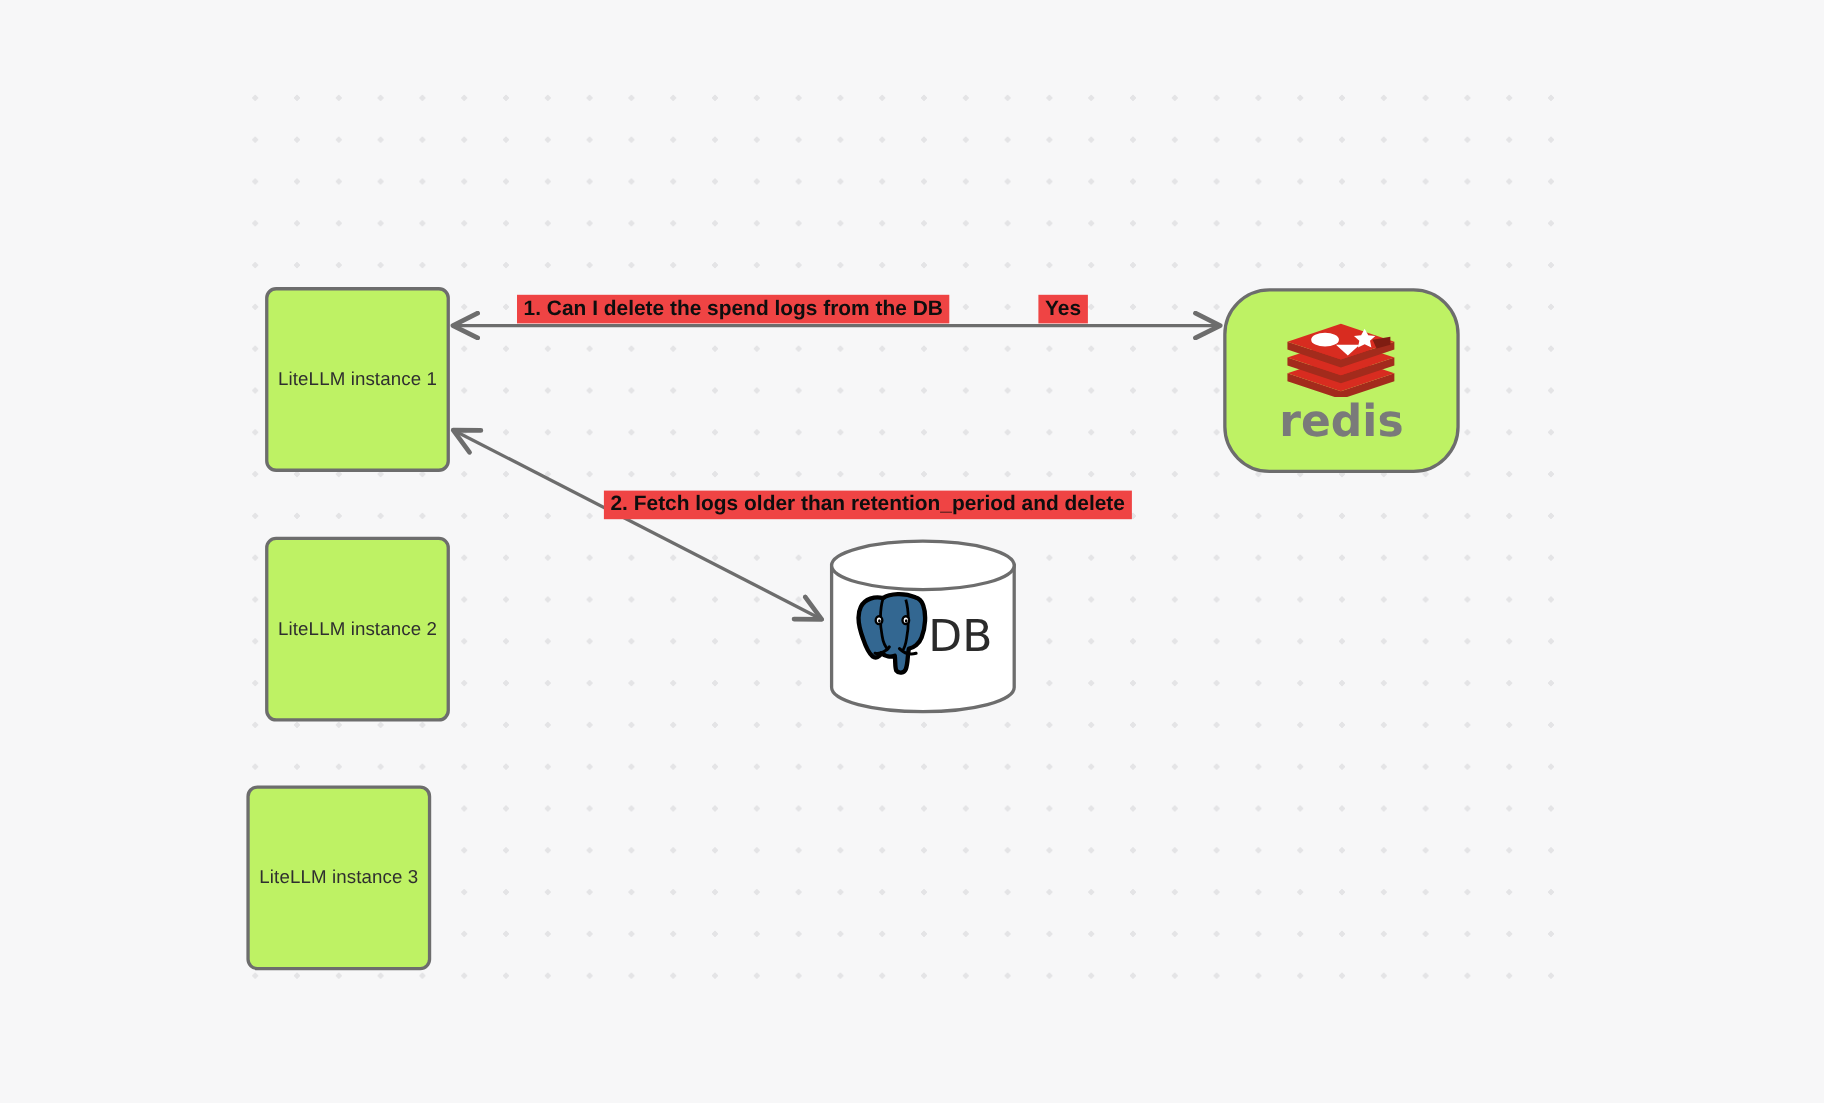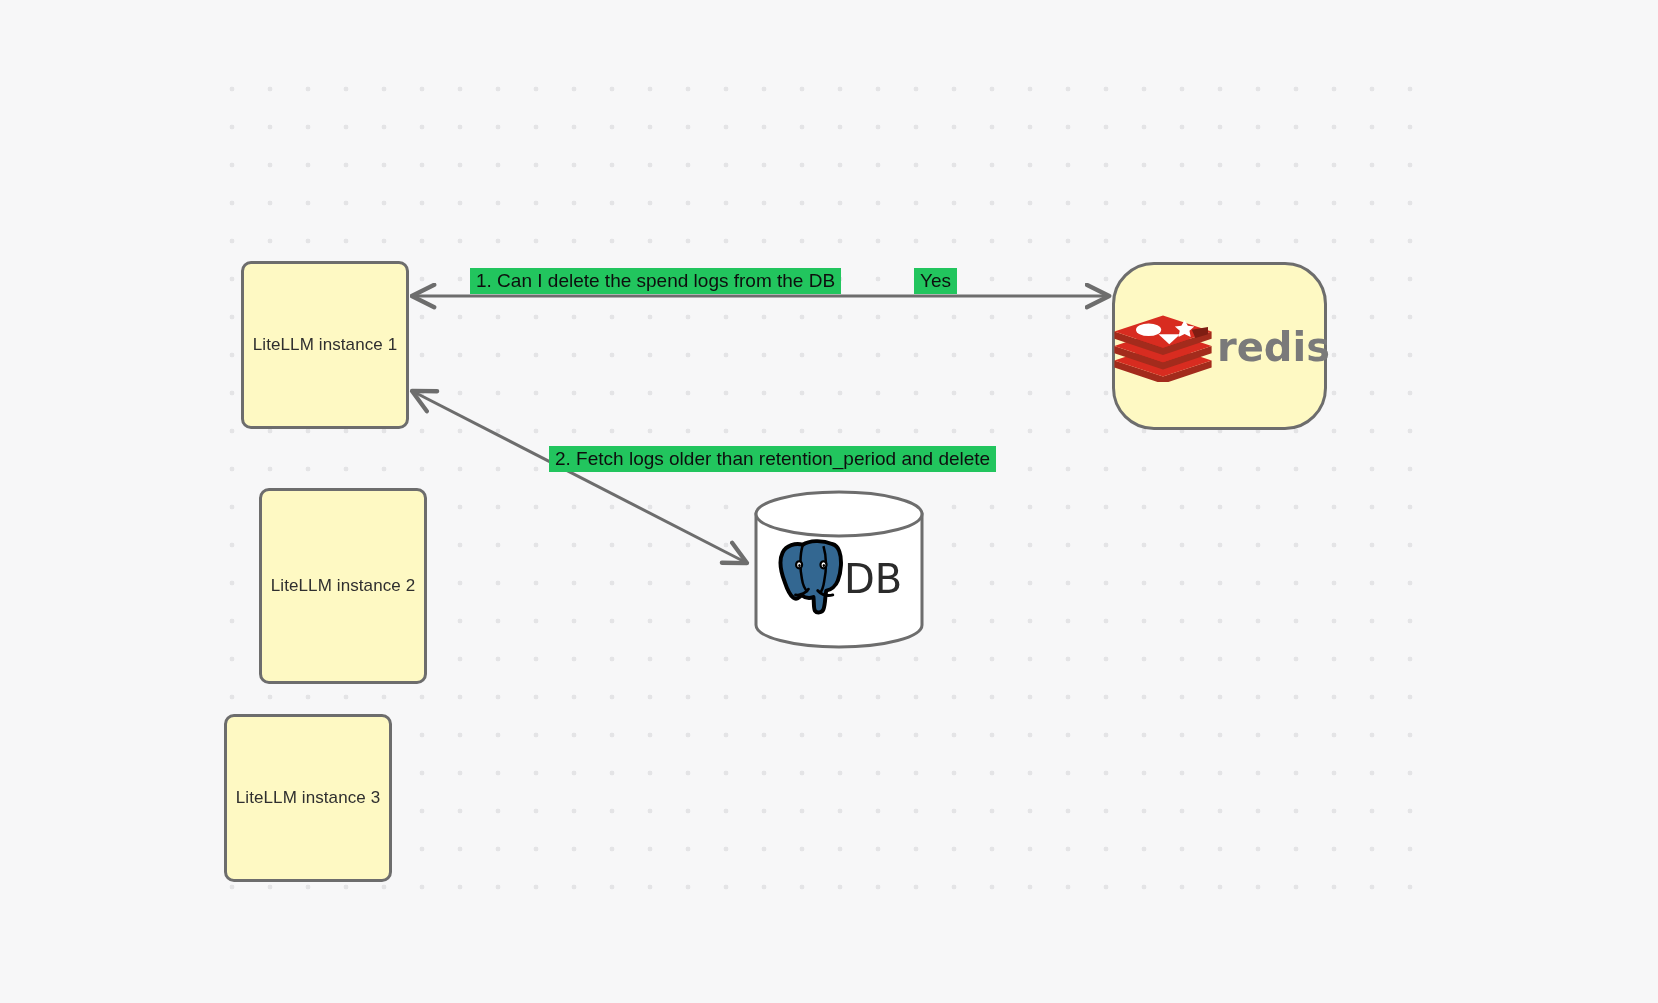--- a/index.html
+++ b/index.html
@@ -31,54 +31,54 @@
     height: 835px;
     background-image: radial-gradient(circle, #e4e4e6 2.4px, rgba(0,0,0,0) 2.6px);
     background-size: 38px 38px;
     background-position: 8px 10px;
     pointer-events: none;
   }
 
   
   .node-box {
     position: absolute;
-    background: #fef9c3;
+    background: #bef264;
     border: 3px solid #6d6d6d;
     border-radius: 10px;
     box-sizing: border-box;
     display: flex;
     align-items: center;
     justify-content: center;
   }
   .node-label {
     font-size: 17px;
     color: #2f2f2f;
     font-family: "Liberation Sans", sans-serif;
     letter-spacing: 0.1px;
     text-align: center;
     user-select: none;
   }
 
   #litellm-1 { left: 241px; top: 261px; width: 168px; height: 168px; }
-  #litellm-2 { left: 259px; top: 488px; width: 168px; height: 196px; }
+  #litellm-2 { left: 241px; top: 488px; width: 168px; height: 168px; }
   #litellm-3 { left: 224px; top: 714px; width: 168px; height: 168px; }
 
   
   #redis-node {
     left: 1112px;
     top: 262px;
     width: 215px;
     height: 168px;
     border-radius: 42px;
     flex-direction: column;
     gap: 2px;
   }
   .redis-logo {
     display: flex;
-    flex-direction: row;
+    flex-direction: column;
     align-items: center;
     justify-content: center;
   }
   .redis-wordmark {
     font-family: "DejaVu Sans", sans-serif;
     font-size: 40px;
     font-weight: 700;
     color: #7a7a7a;
     letter-spacing: 0px;
     line-height: 1;
@@ -110,30 +110,30 @@
     font-weight: 400;
     color: #2b2b2b;
     line-height: 1;
     margin-left: -4px;
   }
 
   
   .edge-label {
     position: absolute;
     font-family: "Liberation Sans", sans-serif;
-    font-weight: normal;
+    font-weight: bold;
     font-size: 19px;
     color: #0e0e0e;
-    background: #22c55e;
+    background: #ef4444;
     padding: 2px 6px;
     white-space: nowrap;
     user-select: none;
   }
   #label-step1 { left: 470px; top: 268px; }
-  #label-yes   { left: 914px; top: 268px; }
+  #label-yes   { left: 944px; top: 268px; }
   #label-step2 { left: 549px; top: 435px; margin-top: 11px; }
 
   svg.overlay {
     position: absolute;
     left: 0; top: 0;
     width: 1658px;
     height: 1003px;
     pointer-events: none;
   }
 </style>

